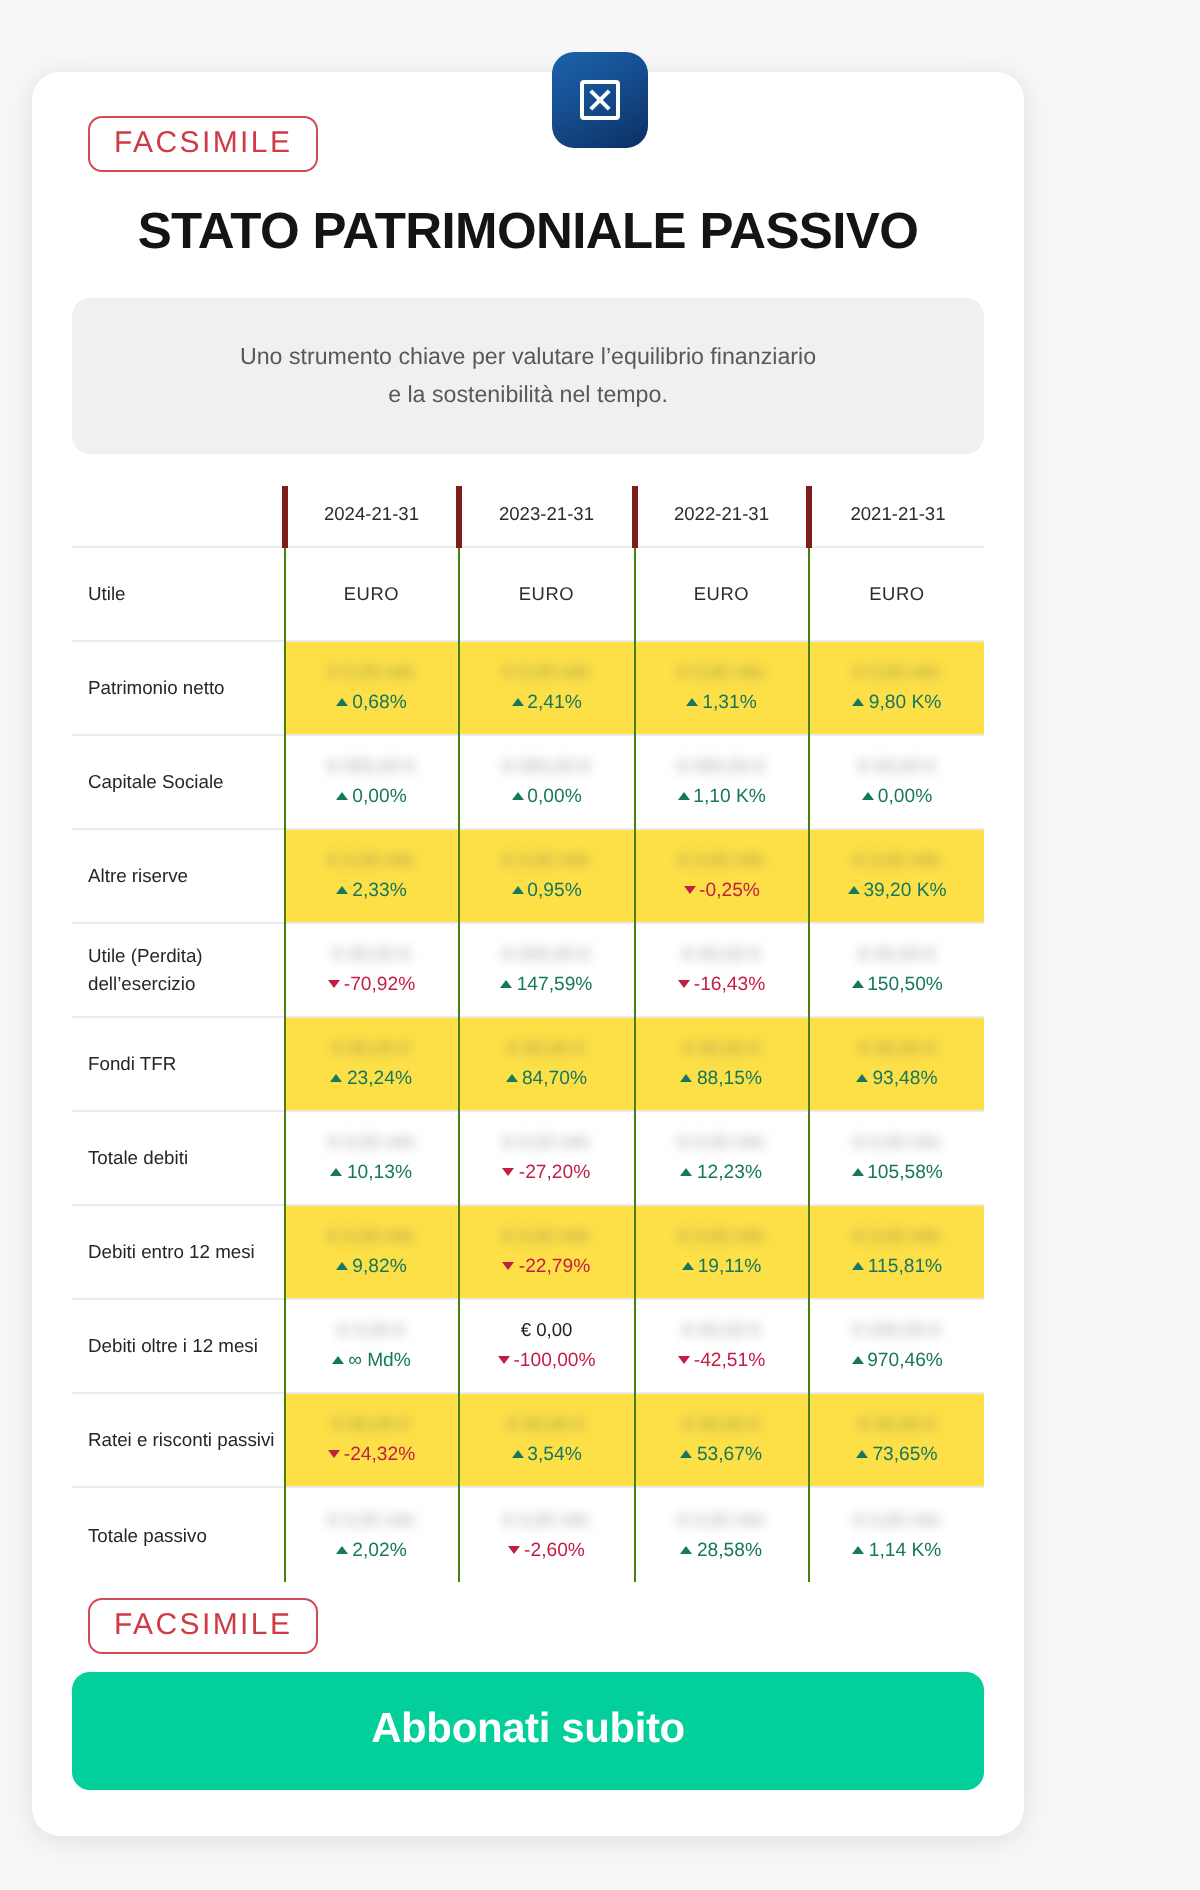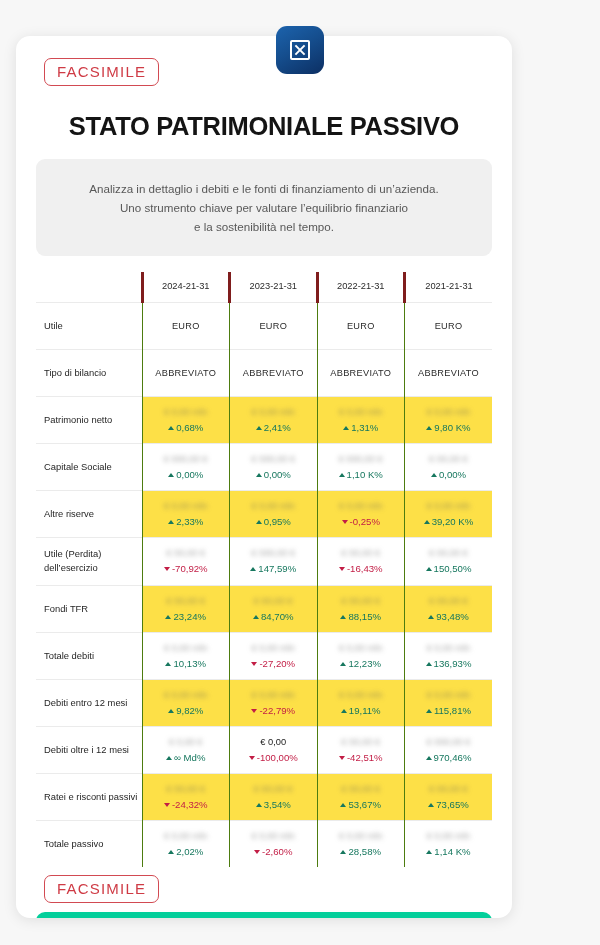--- a/index.html
+++ b/index.html
@@ -72,21 +72,21 @@
   .facsimile-top { margin-top: 22px; margin-left: 8px; }
   .facsimile-bottom { margin-left: 8px; }
 
   
   .title {
     text-align: center;
     font-size: 25.5px;
     font-weight: bold;
     letter-spacing: -0.3px;
     color: #141414;
-    margin-top: 26px;
+    margin-top: 16px;
   }
 
   
   .desc-box {
     margin-top: 18px;
     background: #f0f0f0;
     border-radius: 9px;
     padding: 20px 14px;
     text-align: center;
   }
@@ -203,21 +203,20 @@
   <span class="close-glyph"></span>
 </button>
 
 <div class="card">
 
   <div class="facsimile facsimile-top">FACSIMILE</div>
 
   <div class="title">STATO PATRIMONIALE PASSIVO</div>
 
   <div class="desc-box">
-    <div class="desc-line">Analizza in dettaglio i debiti e le fonti di finanziamento di un’azienda.</div>
     <div class="desc-line">Uno strumento chiave per valutare l’equilibrio finanziario</div>
     <div class="desc-line">e la sostenibilità nel tempo.</div>
   </div>
 
   <table class="fin">
     <colgroup>
       <col class="lbl">
         <col>
         <col>
         <col>
@@ -233,27 +232,20 @@
       </tr>
     </thead>
     <tbody id="tbody">
         <tr>
           <td class="lblcell">Utile</td>
           <td class="datacell"><span class="meta">EURO</span></td>
           <td class="datacell"><span class="meta">EURO</span></td>
           <td class="datacell"><span class="meta">EURO</span></td>
           <td class="datacell"><span class="meta">EURO</span></td>
         </tr>
-        <tr>
-          <td class="lblcell">Tipo di bilancio</td>
-          <td class="datacell"><span class="meta">ABBREVIATO</span></td>
-          <td class="datacell"><span class="meta">ABBREVIATO</span></td>
-          <td class="datacell"><span class="meta">ABBREVIATO</span></td>
-          <td class="datacell"><span class="meta">ABBREVIATO</span></td>
-        </tr>
         <tr class="alt">
           <td class="lblcell">Patrimonio netto</td>
           <td class="datacell">
             <span class="amount"><span class="blurred">€ 0,00 mln</span></span>
             <span class="delta up"><span class="tri"></span><span>0,68%</span></span>
           </td>
           <td class="datacell">
             <span class="amount"><span class="blurred">€ 0,00 mln</span></span>
             <span class="delta up"><span class="tri"></span><span>2,41%</span></span>
           </td>
@@ -351,21 +343,21 @@
           <td class="datacell">
             <span class="amount"><span class="blurred">€ 0,00 mln</span></span>
             <span class="delta down"><span class="tri"></span><span>-27,20%</span></span>
           </td>
           <td class="datacell">
             <span class="amount"><span class="blurred">€ 0,00 mln</span></span>
             <span class="delta up"><span class="tri"></span><span>12,23%</span></span>
           </td>
           <td class="datacell">
             <span class="amount"><span class="blurred">€ 0,00 mln</span></span>
-            <span class="delta up"><span class="tri"></span><span>136,93%</span></span>
+            <span class="delta up"><span class="tri"></span><span>105,58%</span></span>
           </td>
         </tr>
         <tr class="alt">
           <td class="lblcell">Debiti entro 12 mesi</td>
           <td class="datacell">
             <span class="amount"><span class="blurred">€ 0,00 mln</span></span>
             <span class="delta up"><span class="tri"></span><span>9,82%</span></span>
           </td>
           <td class="datacell">
             <span class="amount"><span class="blurred">€ 0,00 mln</span></span>

